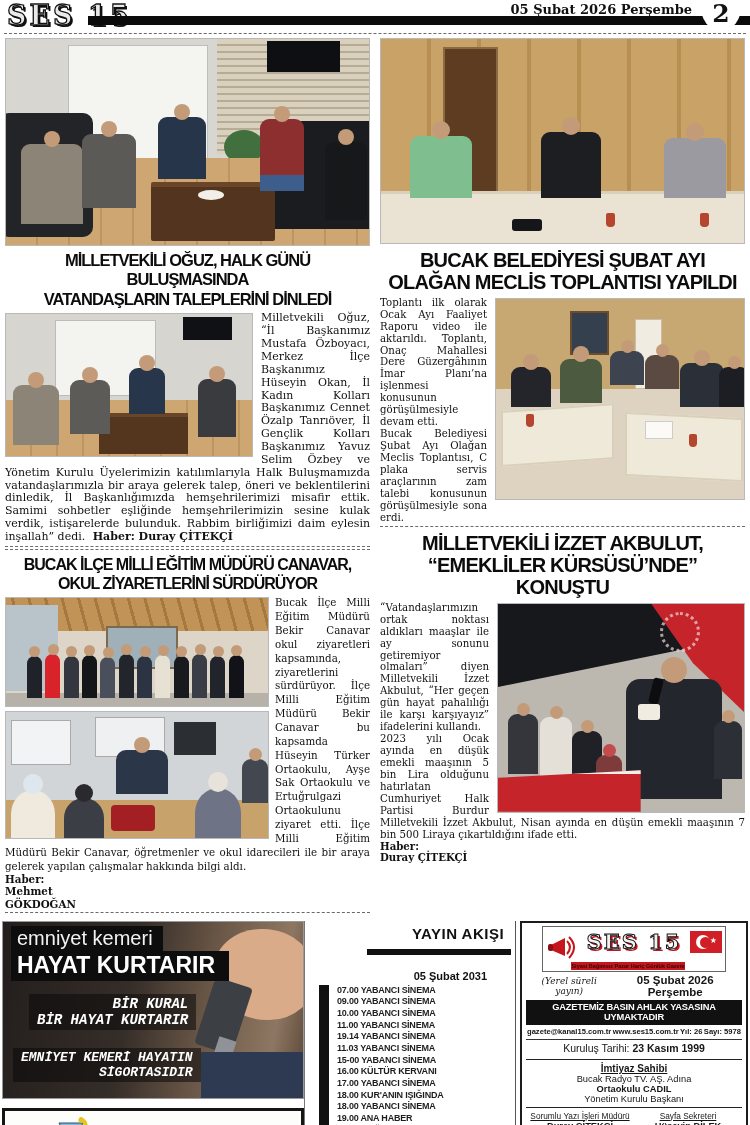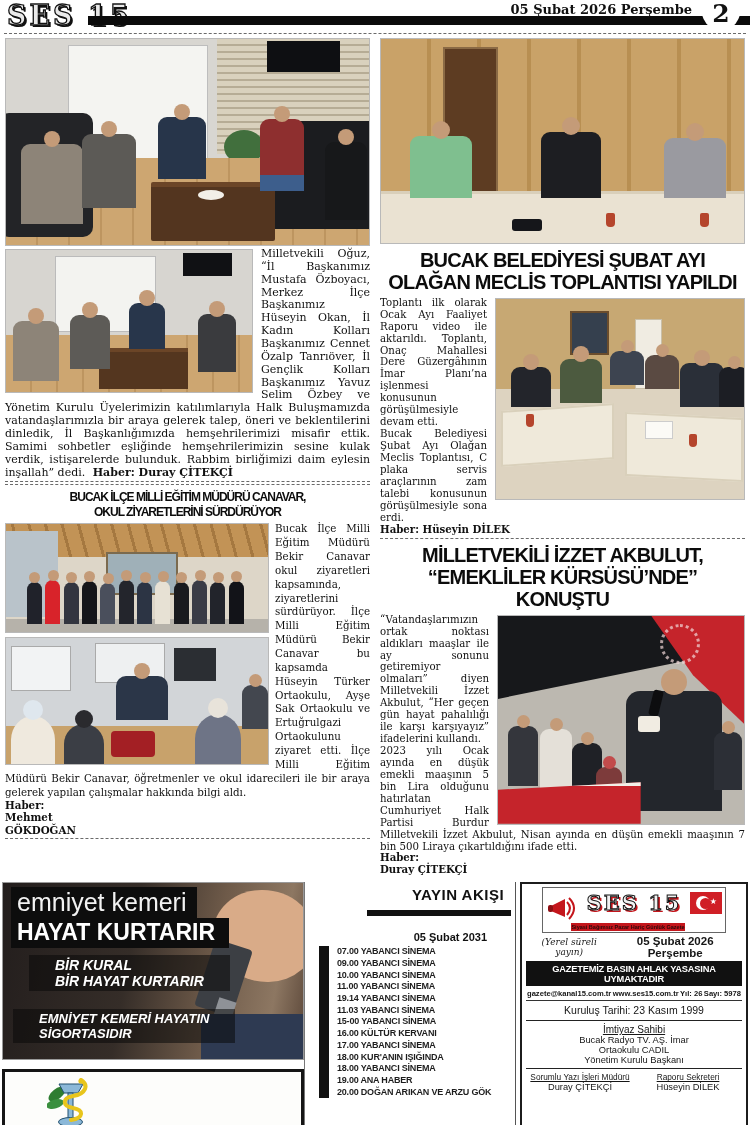--- a/index.html
+++ b/index.html
@@ -17,21 +17,21 @@
   .dsep{height:0;border-top:1.6px dashed #6a6a6a;margin:2px 0}
   .dsep.full{margin:1px 4px}
   
   .columns{display:flex;gap:10px;padding:3px 5px 0 5px}
   .col-l{width:365px}
   .col-r{width:365px}
   .headline{font-family:"Liberation Sans",sans-serif;font-weight:bold;text-align:center;
             white-space:pre-line;color:#0c0c0c;margin:5px 0 3px 0}
   .h1{font-size:16.5px;letter-spacing:-1px;line-height:1.18}
   .h2{font-size:20px;letter-spacing:-0.8px;line-height:1.12}
-  .h3{font-size:12px;letter-spacing:-1px;line-height:1.2}
+  .h3{font-size:16px;letter-spacing:-1px;line-height:1.2}
   .h4{font-size:20px;letter-spacing:-0.8px;line-height:1.12}
   .body-text{font-size:11px;line-height:1.17;text-align:justify;margin:2px 0 0 0}
   .body-text .bt{white-space:pre-line}
   .byline{font-weight:bold}
   .byline.block{display:block;white-space:pre-line;text-align:left}
   .s10 .bt,.s10 .byline{font-size:10.3px}
   .clear{clear:both}
   
   .ph{position:relative;overflow:hidden;background:#cfcdc8;border:1px solid #b9b9b9}
   .fl{float:left;margin:1px 8px 2px 0}
@@ -41,24 +41,24 @@
   .screen-cap1{font-family:"DejaVu Serif",serif;font-weight:bold;color:#fff;font-size:13px;letter-spacing:1px}
   .screen-cap2{font-family:"Liberation Sans",sans-serif;font-weight:bold;color:#fff;font-size:8px;letter-spacing:1.5px}
   
   .bottom{display:flex;height:324px;margin-top:6px;padding:0 2px}
   .bcol1{width:302px}
   .bcol2{width:212px;border-left:1px solid #777;border-right:1px solid #555;border-bottom:2px solid #444;box-sizing:border-box;padding:0 2px}
   .bcol3{flex:1;padding-left:4px}
   
   .belt{position:relative;height:176px;border:1px solid #999;overflow:hidden;
         background:linear-gradient(100deg,#231e1d 0%,#352d28 42%,#6e5a49 68%,#8d7762 88%,#5a4638 100%)}
-  .belt .l1{font-family:"Liberation Sans",sans-serif;color:#f2f2f2;font-size:25px;background:#0d0d0d;padding:1px 10px 1px 6px;display:inline-block}
+  .belt .l1{font-family:"Liberation Sans",sans-serif;color:#f2f2f2;font-size:20px;background:#0d0d0d;padding:1px 10px 1px 6px;display:inline-block}
   .belt .l2{font-family:"Liberation Sans",sans-serif;color:#fff;font-weight:bold;font-size:23px;background:#0d0d0d;padding:1px 14px 2px 6px;display:inline-block}
-  .belt .l3,.belt .l4{font-family:Liberation Sans, sans-serif;font-style:italic;font-weight:bold;color:#fff;
-        white-space:pre-line;text-align:left;background:rgba(10,10,10,.55);display:inline-block;padding:2px 26px}
+  .belt .l3,.belt .l4{font-family:Liberation Mono, monospace;font-style:italic;font-weight:bold;color:#fff;
+        white-space:pre-line;text-align:right;background:rgba(10,10,10,.55);display:inline-block;padding:2px 8px}
   .belt .l3{font-size:14px}
   .belt .l4{font-size:13px}
   
   .pharm{position:relative;border:3px solid #151515;height:124px;margin-top:9px;background:#fdfdfb}
   
   .tvhead{position:relative;height:46px}
   .k15{position:absolute;left:2px;top:4px;width:94px;height:42px;background:#26348b;border-radius:50%;
        text-align:center;line-height:41px;font-family:"Liberation Sans",sans-serif;font-weight:bold;font-size:27px;z-index:2}
   .k15 .k{color:#d8212a;margin-right:6px}
   .k15 .n15{color:#fff}
@@ -66,21 +66,21 @@
             font-weight:bold;font-size:15px;letter-spacing:.5px}
   .tv-bar{position:absolute;left:60px;right:2px;top:28px;height:6px;background:#111}
   .tv-date{text-align:right;margin:3px 26px 3px 0;font-family:"Liberation Sans",sans-serif;font-weight:bold;font-size:11px}
   .tv-list{margin:2px 0 0 12px;border-left:10px solid #111;padding-left:8px;
            font-family:"Liberation Sans",sans-serif;font-weight:bold;font-size:9px;line-height:1.3;color:#1d1d1d;letter-spacing:-0.2px}
   
   .imp{border:2px solid #1c1c1c;height:316px;overflow:hidden;background:#fff;padding:3px 4px;box-sizing:content-box;
        font-family:"Liberation Sans",sans-serif;font-size:9px;text-align:center;color:#161616}
   .imp hr{border:none;border-top:1.5px solid #222;margin:2px 0}
   .u{text-decoration:underline}
-  .b{font-weight:normal}
+  .b{font-weight:bold}
   .imp-logo{position:relative;border:1px solid #666;margin:0 16px;height:44px;background:#fff}
   .imp-ses{position:absolute;left:0;right:0;top:2px;font-family:"DejaVu Serif",serif;font-weight:bold;font-size:21px;
            letter-spacing:2px;color:#f2f2f2;-webkit-text-stroke:1px #111;text-shadow:2px 2px 0 #c4161c}
   .imp-strip{position:absolute;left:28px;right:40px;bottom:1px;background:#c4161c;color:#2a0a0a;font-size:5.5px;
              font-weight:bold;padding:1px 0}
   .flag{position:absolute;right:3px;top:4px;width:32px;height:22px;background:#d01f26;overflow:hidden}
   .flag .c1{position:absolute;left:6px;top:4px;width:14px;height:14px;border-radius:50%;background:#fff}
   .flag .c2{position:absolute;left:10px;top:6px;width:11px;height:11px;border-radius:50%;background:#d01f26}
   .flag .st{position:absolute;right:5px;top:5px;color:#fff;font-size:8px}
   .imp-row1{display:flex;justify-content:space-between;align-items:baseline;margin-top:2px;padding:0 2px}
@@ -134,20 +134,22 @@
             <i></i>
           </div>
         <div class="t" style="left:70%;bottom:26%;width:44px;height:56px;background:#8e2f2f;border-bottom:16px solid #3d5e8c">
             <i></i>
           </div>
         <div class="t" style="left:88%;bottom:12%;width:42px;height:78px;background:#17181a">
             <i></i>
           </div>
       </div>
 
+      <h2 class="headline h1">MİLLETVEKİLİ OĞUZ, HALK GÜNÜ BULUŞMASINDA
+VATANDAŞLARIN TALEPLERİNİ DİNLEDİ</h2>
 
       <div class="body-text">
         <span class="ph fl" style="display:block;width:246px;height:142px">
           <span class="abs" style="inset:0;background:#d7d5d0"></span>
           <span class="abs" style="left:20%;top:4%;width:40%;height:52%;background:#f3f3f0;border:1px solid #bbb"></span>
           <span class="abs" style="left:72%;top:2%;width:20%;height:16%;background:#101114"></span>
           <span class="abs" style="left:0;right:0;bottom:0;height:40%;background:repeating-linear-gradient(90deg,#cda671 0 24px,#bd9560 24px 26px)"></span>
           <span class="abs" style="left:38%;bottom:2%;width:36%;height:26%;background:#54361f;border-top:4px solid #6b4527"></span>
           <span class="t" style="left:3%;bottom:8%;width:46px;height:60px;background:#8d8478">
               <i></i>
@@ -300,21 +302,20 @@
               <i style="width:13px;height:13px;top:-11px;margin-left:-6px"></i>
             </span>
           <span class="abs" style="left:2%;bottom:18%;width:44%;height:26%;background:#efe9da;border:2px solid #d9d0bb;transform:skewY(-4deg)"></span>
           <span class="abs" style="left:52%;bottom:10%;width:46%;height:30%;background:#efe9da;border:2px solid #d9d0bb;transform:skewY(3deg)"></span>
           <span class="abs" style="left:60%;bottom:30%;width:26px;height:16px;background:#fbfaf6;border:1px solid #ccc"></span>
           <span class="abs" style="left:12%;bottom:36%;width:8px;height:13px;background:#b5452c;border-radius:2px 2px 4px 4px"></span>
           <span class="abs" style="left:78%;bottom:26%;width:8px;height:13px;background:#b5452c;border-radius:2px 2px 4px 4px"></span>
         </span>
         <span class="bt">Toplantı ilk olarak Ocak Ayı Faaliyet Raporu video ile aktarıldı. Toplantı, Onaç Mahallesi Dere Güzergâhının İmar Planı’na işlenmesi konusunun görüşülmesiyle devam etti.
 Bucak Belediyesi Şubat Ayı Olağan Meclis Toplantısı, C plaka servis araçlarının zam talebi konusunun görüşülmesiyle sona erdi.</span>
-        <span class="byline block">Haber: Hüseyin DİLEK</span>
         <span class="clear"></span>
       </div>
 
       <div class="dsep"></div>
 
       <h2 class="headline h4">MİLLETVEKİLİ İZZET AKBULUT,
 “EMEKLİLER KÜRSÜSÜ’NDE” KONUŞTU</h2>
 
       <div class="body-text" style="font-size:10.2px">
         <span class="ph fr" style="display:block;width:246px;height:208px">
@@ -437,32 +438,32 @@
         <div class="imp-contact">
           <span>gazete@kanal15.com.tr</span>
           <span>www.ses15.com.tr</span>
           <span>Yıl: 26</span>
           <span>Sayı: 5978</span>
         </div>
         <div class="imp-kurulus"><span>Kuruluş Tarihi: </span><span class="b">23 Kasım 1999</span></div>
         <hr>
         <div class="sec">
           <div class="b u t10">İmtiyaz Sahibi</div>
-          <div class="t9">Bucak Radyo TV. AŞ. İmar</div>
+          <div class="t9">Bucak Radyo TV. AŞ. Adına</div>
           <div class="b t9">Ortaokulu CADIL</div>
           <div class="t9">Yönetim Kurulu Başkanı</div>
         </div>
         <hr>
         <div class="two sec">
           <div>
             <div class="u t8">Sorumlu Yazı İşleri Müdürü</div>
             <div class="b t9">Duray ÇİTEKÇİ</div>
           </div>
           <div>
-            <div class="u t8">Raporu Sekreteri</div>
+            <div class="u t8">Sayfa Sekreteri</div>
             <div class="b t9">Hüseyin DİLEK</div>
           </div>
         </div>
 
       </div>
     </div>
   </div>
 </div>
 
 </body></html>

